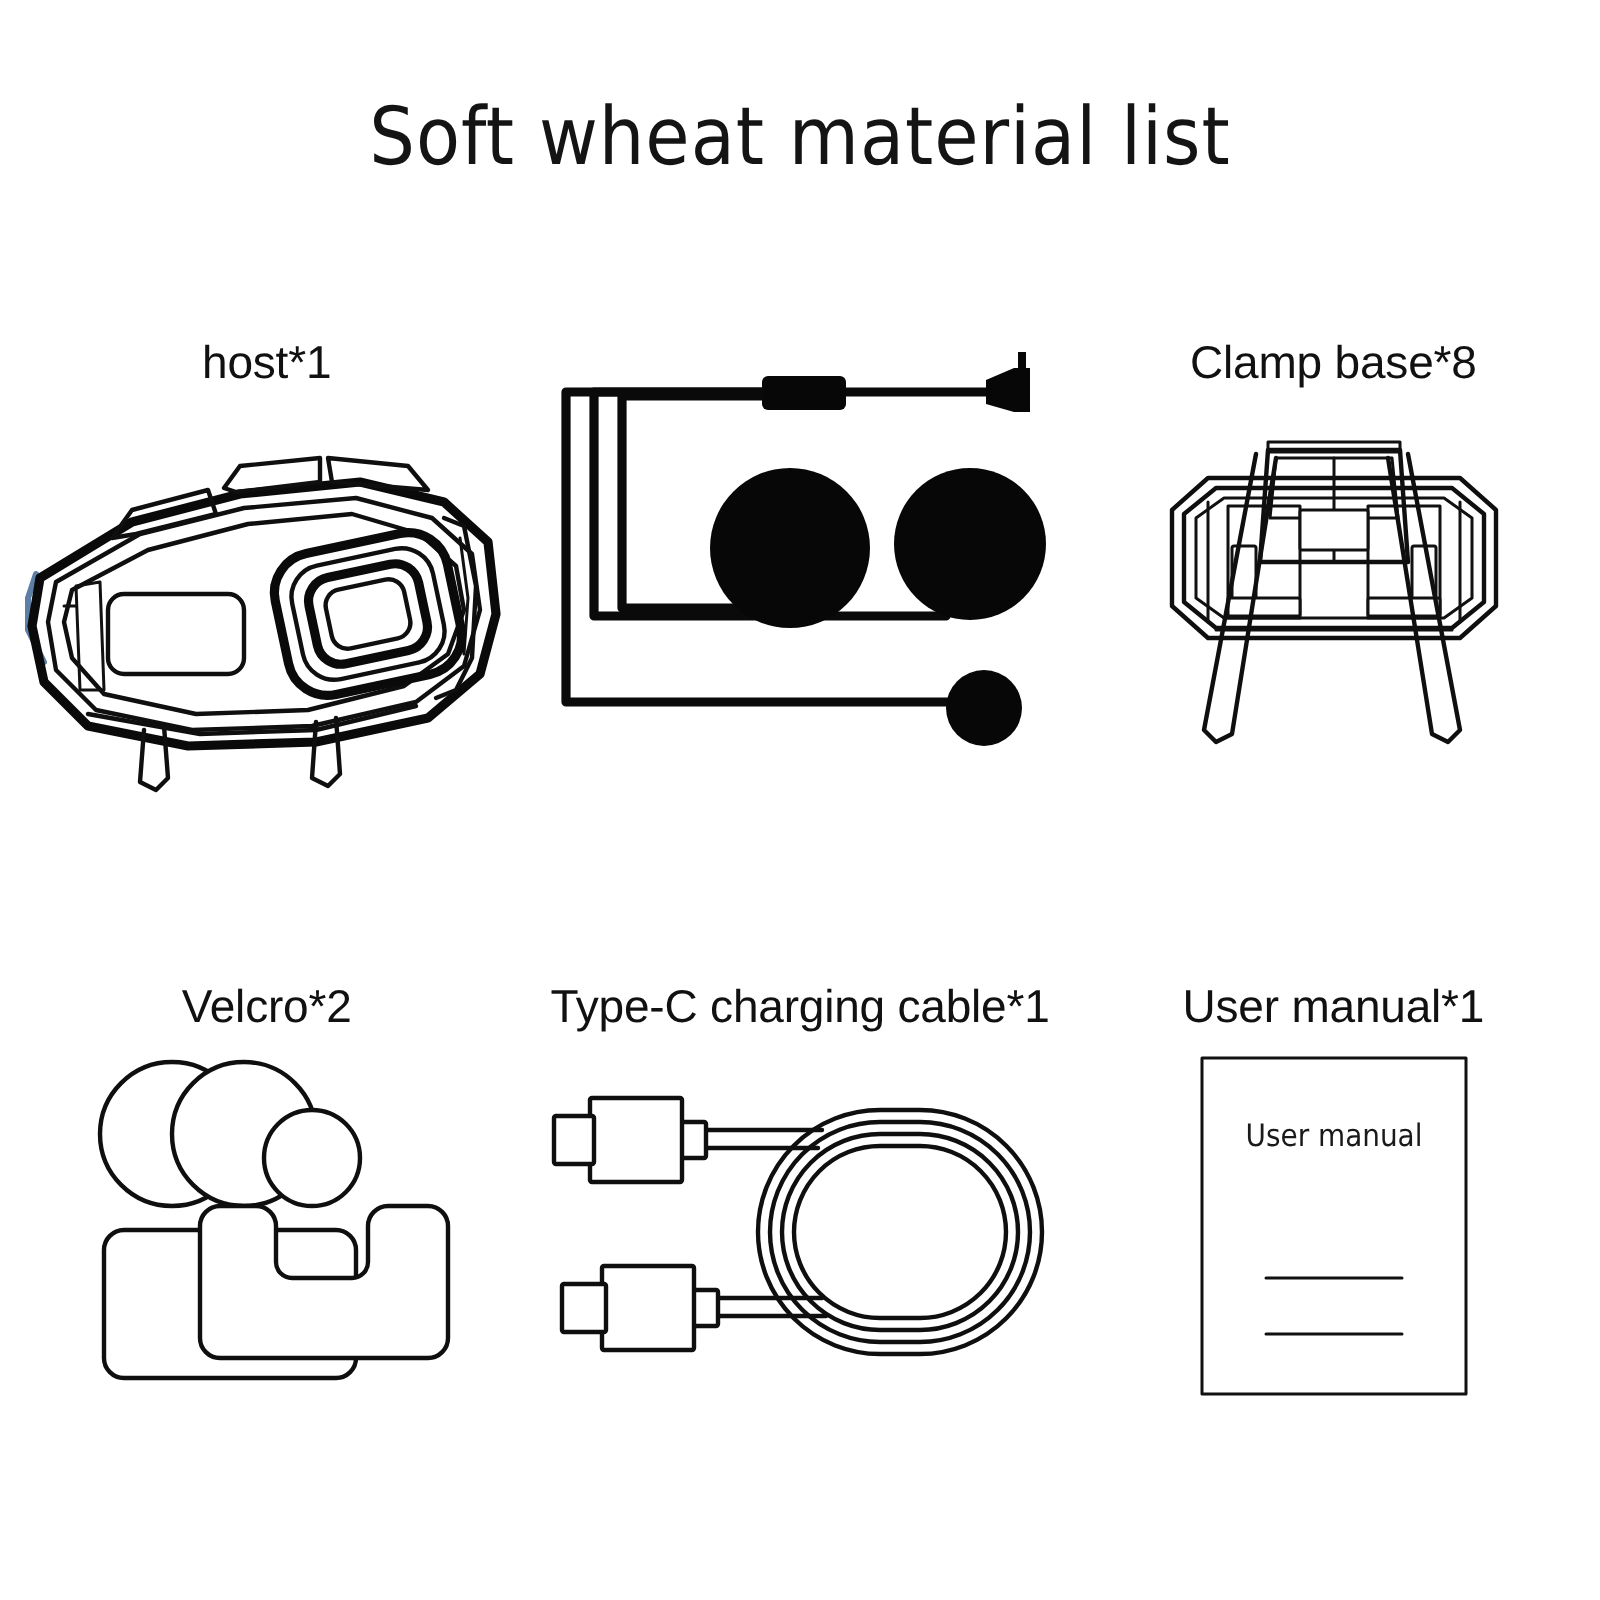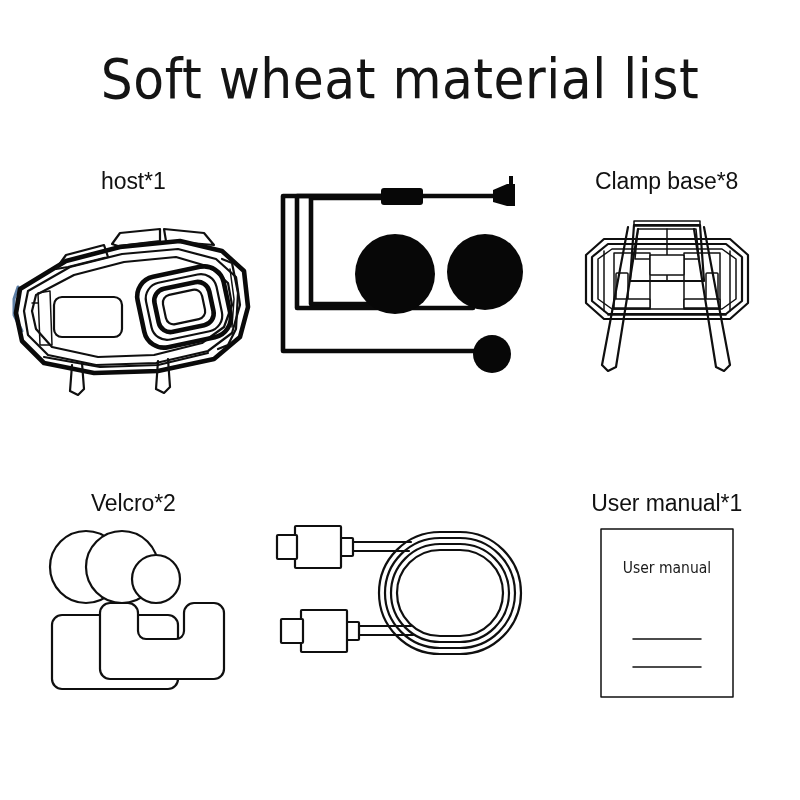--- a/index.html
+++ b/index.html
@@ -23,21 +23,21 @@
     background: #ffffff;
     box-sizing: border-box;
   }
   .page-title {
     position: absolute;
     top: 46px;
     left: 0;
     width: 800px;
     text-align: center;
     font-family: "DejaVu Sans Condensed", "Liberation Sans", sans-serif;
-    font-size: 56px;
+    font-size: 40px;
     font-weight: 300;
     letter-spacing: 0.5px;
     color: #141414;
     white-space: nowrap;
   }
   .grid {
     position: absolute;
     top: 170px;
     left: 0;
     width: 800px;
@@ -220,20 +220,21 @@
 
             <path class="fillw" d="M82 92 a10 10 0 0 1 10 -10 L110 82 a10 10 0 0 1 10 10
                                    L120 110 a8 8 0 0 0 8 8 L158 118 a8 8 0 0 0 8 -8
                                    L166 92 a10 10 0 0 1 10 -10 L196 82 a10 10 0 0 1 10 10
                                    L206 148 a10 10 0 0 1 -10 10 L92 158 a10 10 0 0 1 -10 -10 Z"></path>
           </svg>
         </div>
       </div>
 
       <div class="cell">
+        <div class="item-label">Type-C charging cable*1</div>
         <div class="art">
           <svg width="250" height="200" viewBox="0 0 250 200" aria-hidden="true">
 
             <rect class="ln" x="104" y="34" width="142" height="122" rx="61" ry="61"></rect>
             <rect class="ln" x="110" y="40" width="130" height="110" rx="55" ry="55"></rect>
             <rect class="ln" x="116" y="46" width="118" height="98" rx="49" ry="49"></rect>
             <rect class="ln" x="122" y="52" width="106" height="86" rx="43" ry="43"></rect>
 
             <path class="ln" d="M76 44 L136 44"></path>
             <path class="ln" d="M76 53 L134 53"></path>

